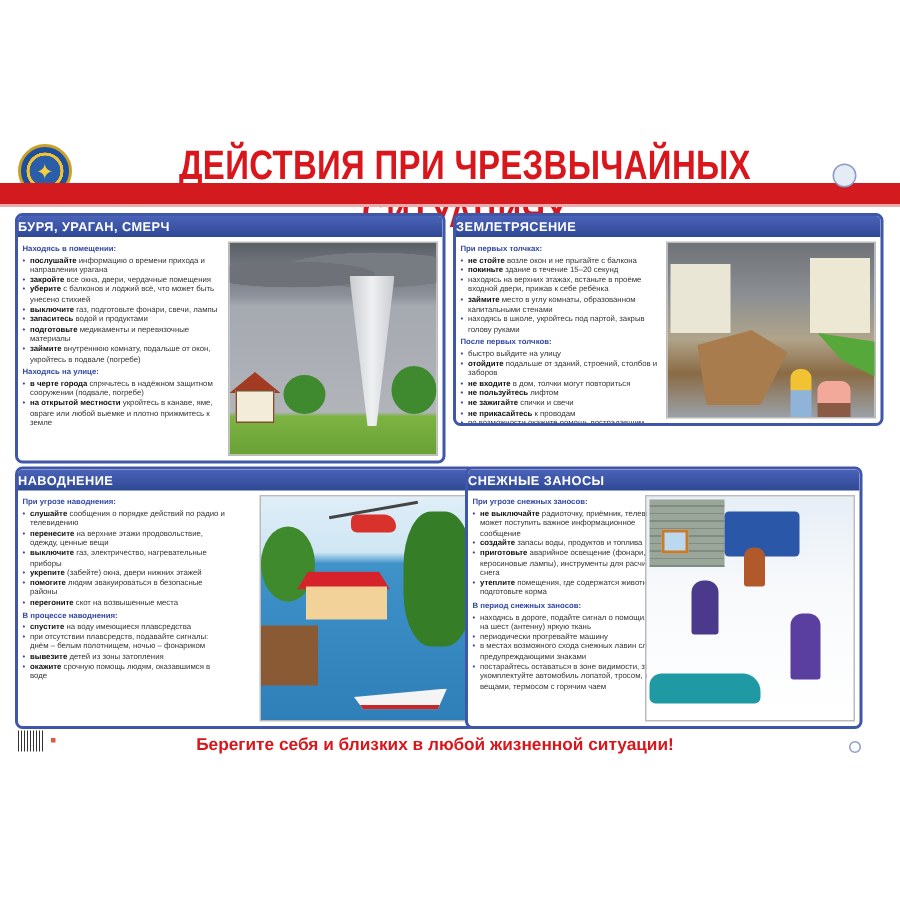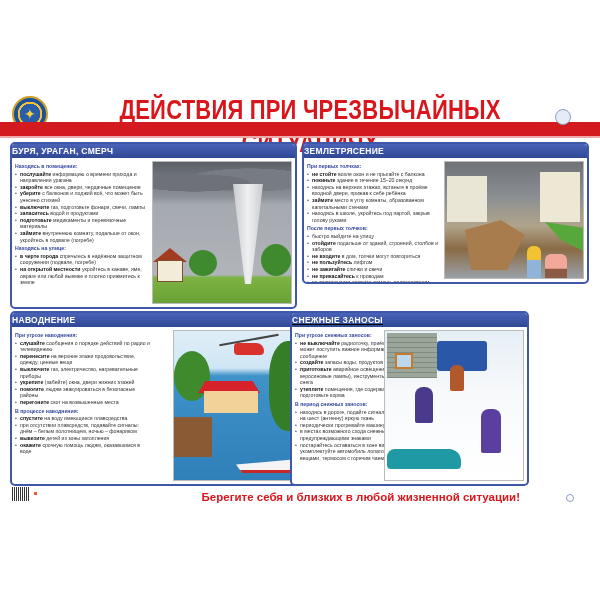--- a/index.html
+++ b/index.html
@@ -26,21 +26,21 @@
   .panel-text { position: absolute; left: 3px; top: 3px; width: 137px; font-size: 5.2px; line-height: 6.6px; color: #333; }
   .panel-text .sub { color: #3448a0; font-weight: 700; margin: 2px 0 1px; }
   .panel-text .item { position: relative; padding-left: 5px; }
   .panel-text .item::before { content: "•"; position: absolute; left: 0; color: #3448a0; }
   .panel-text b { color: #111; }
   .illus { position: absolute; right: 3px; top: 3px; width: 140px; bottom: 3px; border: 1px solid #bbb; overflow: hidden; }
 
   #p1 { left: 10px; top: 142px; width: 287px; height: 167px; }
   #p2 { left: 302px; top: 142px; width: 287px; height: 142px; }
   #p3 { left: 10px; top: 311px; width: 308px; height: 175px; }
-  #p4 { left: 290px; top: 311px; width: 239px; height: 175px; text-decoration: underline; }
+  #p4 { left: 310px; top: 311px; width: 265px; height: 175px; }
 
   
   .storm { background: linear-gradient(#5b5f66 0%, #8d9199 25%, #a5a9b0 30%, #b1b4b9 80%, #7cb342 82%, #6aa136 100%); }
   .storm .cloud { position: absolute; left: 0; top: 6px; width: 100%; height: 30px; background: radial-gradient(ellipse at 30% 50%, #6e7278 0 40%, transparent 41%), radial-gradient(ellipse at 70% 40%, #777b82 0 45%, transparent 46%); }
   .storm .funnel { position: absolute; left: 80px; top: 22px; width: 30px; height: 100px; background: linear-gradient(90deg, #c9cbcf, #eef0f2, #c9cbcf); clip-path: polygon(0 0, 100% 0, 60% 100%, 40% 100%); }
   .storm .house { position: absolute; left: 4px; top: 98px; width: 26px; height: 22px; background: #f3ecd9; border: 1px solid #7a5030; }
   .storm .roof { position: absolute; left: 0px; top: 86px; width: 34px; height: 14px; background: #a33a22; clip-path: polygon(50% 0, 100% 100%, 0 100%); }
   .storm .tree1 { position: absolute; left: 36px; top: 88px; width: 28px; height: 26px; border-radius: 50%; background: #3f8a2e; }
   .storm .tree2 { position: absolute; left: 108px; top: 82px; width: 30px; height: 32px; border-radius: 50%; background: #3f8a2e; }
 
@@ -67,21 +67,21 @@
   .snow .window { position: absolute; left: 8px; top: 20px; width: 18px; height: 16px; background: #bcd8ee; border: 2px solid #c77b2c; }
   .snow .bus { position: absolute; left: 52px; top: 10px; width: 50px; height: 30px; background: #2a57a8; border-radius: 3px; }
   .snow .man1 { position: absolute; left: 30px; top: 56px; width: 18px; height: 36px; background: #4b3a8c; border-radius: 8px 8px 2px 2px; }
   .snow .man2 { position: absolute; left: 96px; top: 78px; width: 20px; height: 44px; background: #5a3fa0; border-radius: 8px 8px 2px 2px; }
   .snow .man3 { position: absolute; left: 65px; top: 34px; width: 14px; height: 26px; background: #b2592c; border-radius: 6px 6px 2px 2px; }
   .snow .car { position: absolute; left: 2px; top: 118px; width: 74px; height: 20px; background: #1f9aa5; border-radius: 8px 12px 4px 4px; }
 
   
   .barcode { position: absolute; left: 12px; top: 487px; width: 18px; height: 14px; background: repeating-linear-gradient(90deg, #333 0 1px, #fff 1px 2px); }
   .barcode-mark { position: absolute; left: 34px; top: 492px; width: 3px; height: 3px; background: #e05a3a; }
-  .slogan { position: absolute; left: 60px; top: 491px; width: 460px; text-align: right; color: #d9161c; font-weight: 700; font-size: 11.5px; }
+  .slogan { position: absolute; left: 60px; top: 491px; width: 460px; text-align: center; color: #d9161c; font-weight: 700; font-size: 11.5px; }
   .footer-info { position: absolute; left: 518px; top: 487px; width: 42px; font-size: 2.5px; line-height: 3px; color: #888; }
   .footer-logo { position: absolute; left: 566px; top: 494px; width: 8px; height: 8px; border-radius: 50%; border: 1px solid #8a9cc8; }
 </style>
 </head>
 <body>
 
 <div class="poster">
 
   <div class="logo-left">
       <span class="star">✦</span>

